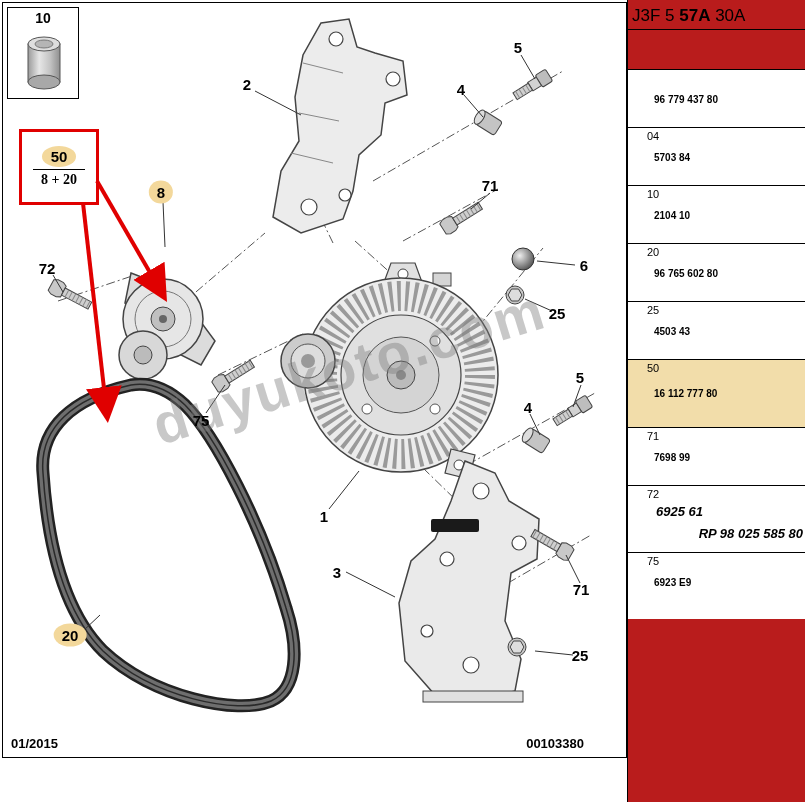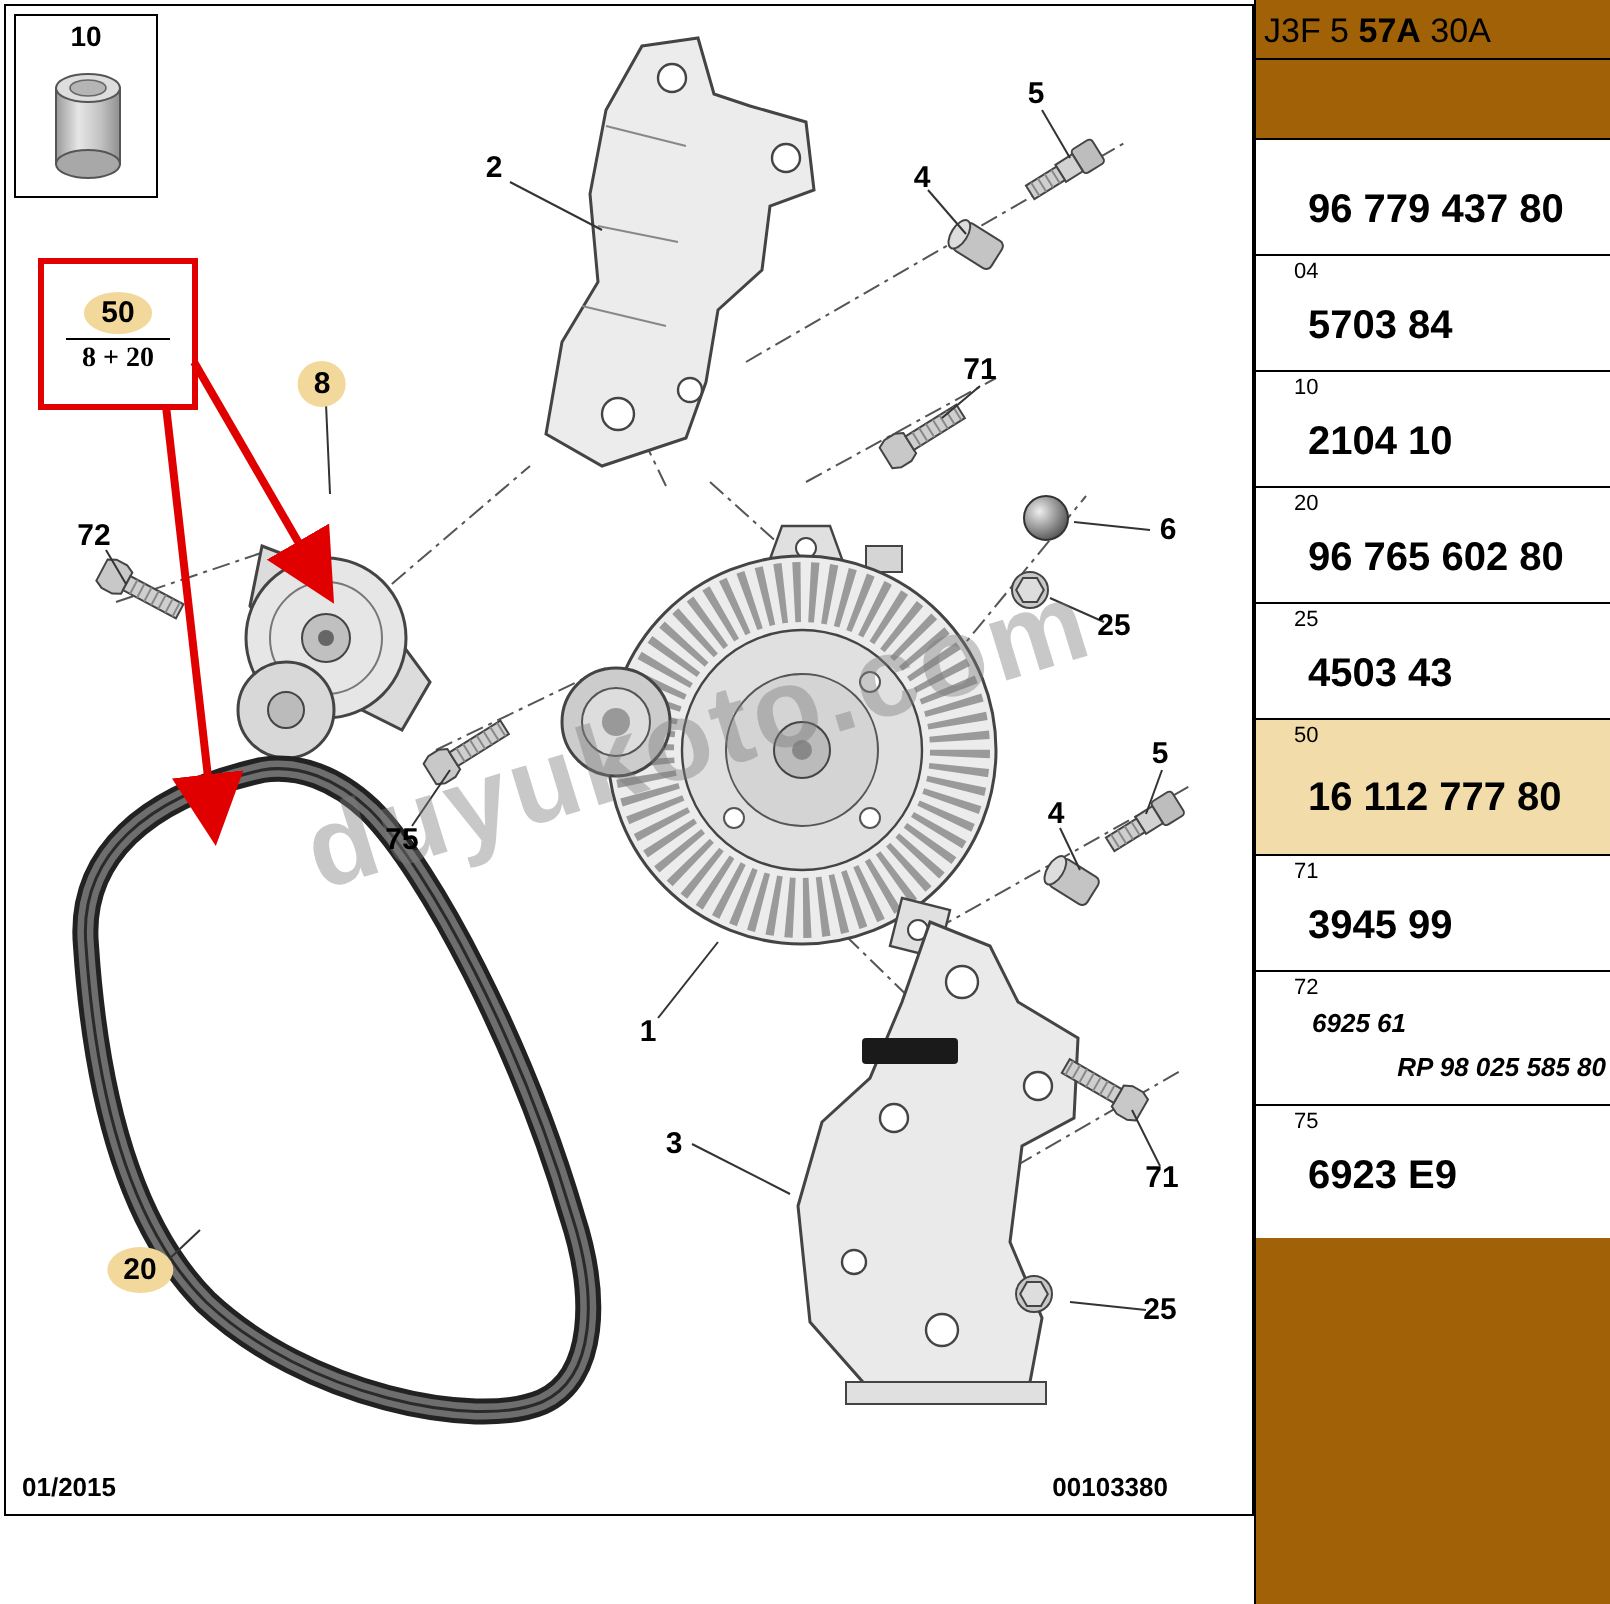--- a/index.html
+++ b/index.html
@@ -20,30 +20,30 @@
   .circle-num{background:#f3d89b;border-radius:50%;padding:2px 9px;font-weight:bold;font-size:15px;}
   .frac-line{width:52px;border-top:1.5px solid #000;}
   .sum-num{font-weight:bold;font-size:14px;font-family:Liberation Serif, serif;}
   .arrows{position:absolute;left:0;top:0;width:100%;height:100%;pointer-events:none;}
   .callout{position:absolute;transform:translate(-50%,-50%);font-weight:bold;font-size:15px;white-space:nowrap;}
   .callout.circled{background:#f3d89b;border-radius:50%;padding:3px 8px;}
   .footer-left{position:absolute;left:8px;bottom:6px;font-size:13px;font-weight:bold;}
   .footer-right{position:absolute;right:42px;bottom:6px;font-size:13px;font-weight:bold;}
 
   
-  .sidebar{position:absolute;left:627px;top:0;width:178px;height:802px;background:#a16207;border-left:1px solid #000;}
+  .sidebar{position:absolute;left:627px;top:0;width:178px;height:802px;background:#b91c1c;border-left:1px solid #000;}
   .sb-header{height:30px;border-bottom:1px solid #000;font-size:17px;padding:6px 0 0 4px;white-space:pre;}
   .sb-header .b{font-weight:bold;}
   .sb-gap{height:40px;border-bottom:1px solid #000;}
   .row{position:relative;height:58px;border-bottom:1px solid #000;background:#fff;}
   .row.tall{height:67px;}
   .row.hl{height:68px;background:#f2ddaa;}
   .row.last{height:66px;border-bottom:none;}
   .row .idx{position:absolute;left:3px;top:2px;font-size:11px;margin-left:16px;}
-  .row .part{position:absolute;left:26px;top:24px;font-size:20px;font-weight:bold;white-space:nowrap;}
+  .row .part{position:absolute;left:26px;top:24px;font-size:10px;font-weight:bold;white-space:nowrap;}
   .row.hl .part{top:28px;}
   .row .alt{position:absolute;left:28px;top:18px;font-size:13px;font-weight:bold;font-style:italic;white-space:nowrap;}
   .row .rp{position:absolute;right:2px;top:40px;font-size:13px;font-weight:bold;font-style:italic;white-space:nowrap;}
 </style>
 </head>
 <body>
 
 <div>
 
   <div class="diagram">
@@ -281,21 +281,21 @@
         <div class="row">
           <span class="idx">25</span>
           <div class="part">4503 43</div>
         </div>
         <div class="row hl">
           <span class="idx">50</span>
           <div class="part">16 112 777 80</div>
         </div>
         <div class="row">
           <span class="idx">71</span>
-          <div class="part">3945 99</div>
+          <div class="part">7698 99</div>
         </div>
         <div class="row tall">
           <span class="idx">72</span>
           <div class="alt">6925 61</div>
           <div class="rp">RP 98 025 585 80</div>
         </div>
         <div class="row last">
           <span class="idx">75</span>
           <div class="part">6923 E9</div>
         </div>

